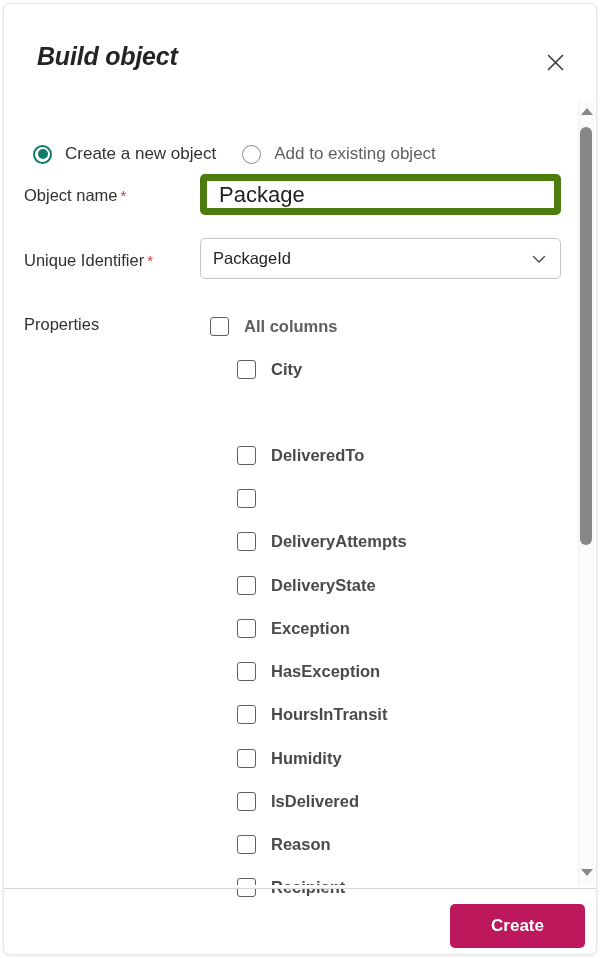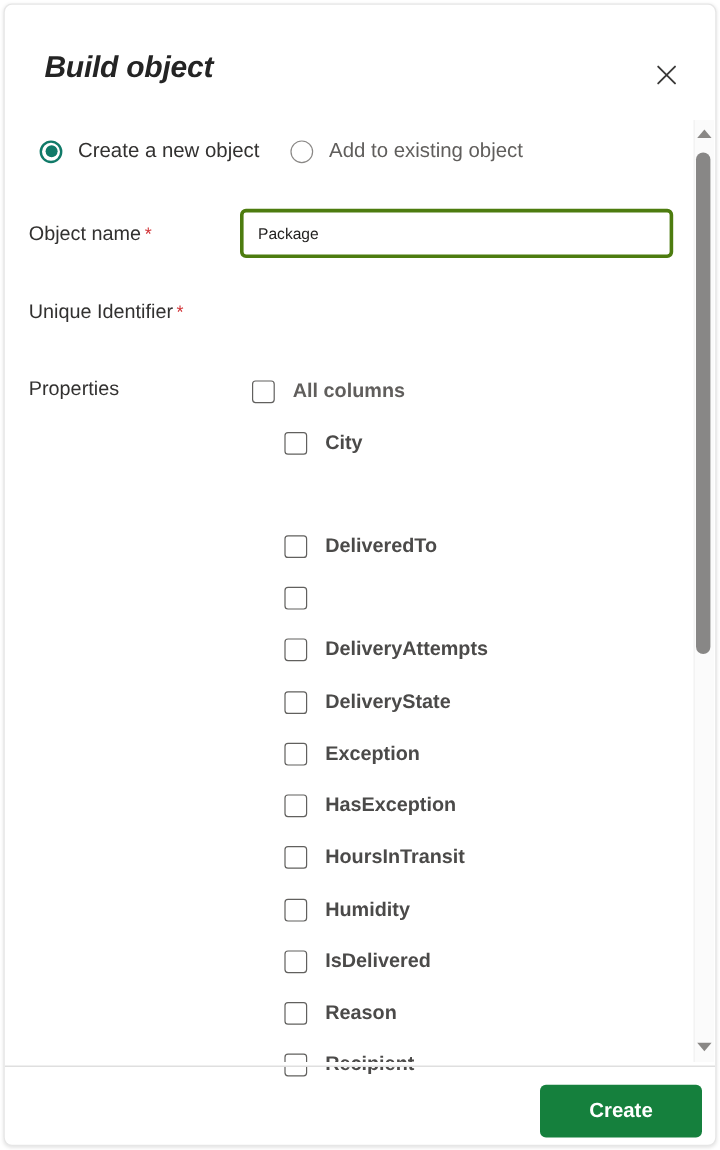--- a/index.html
+++ b/index.html
@@ -63,20 +63,21 @@
     position: absolute;
     left: 0;
     top: 112px;
     display: flex;
     align-items: center;
   }
   .radio-opt {
     display: flex;
     align-items: center;
     cursor: pointer;
+    margin-top: 28px;
   }
   .radio-opt.first { margin-left: 29px; }
   .radio-opt.second { margin-left: 26px; }
 
   .radio-mark {
     width: 19px;
     height: 19px;
     border-radius: 50%;
     box-sizing: border-box;
     border: 1.6px solid #8a8886;
@@ -123,25 +124,25 @@
   #label-unique-id   { top: 247px; }
   #label-properties  { top: 311px; }
 
   .text-input {
     position: absolute;
     left: 196px;
     top: 170px;
     width: 361px;
     height: 41px;
     box-sizing: border-box;
-    border: 3px solid #4d7c0f;
+    border: 7px solid #4d7c0f;
     border-radius: 5px;
     background: #ffffff;
     font-family: "Liberation Sans", sans-serif;
-    font-size: 13px;
+    font-size: 22px;
     color: #201f1e;
     padding: 0 12px;
     outline: none;
   }
 
   .dropdown {
     position: absolute;
     left: 196px;
     top: 234px;
     width: 361px;
@@ -243,21 +244,21 @@
     width: 592px;
     height: 1px;
     background: #d8d8d8;
   }
   .create-btn {
     position: absolute;
     left: 446px;
     top: 900px;
     width: 135px;
     height: 44px;
-    background: #15803d;
+    background: #be185d;
     color: #ffffff;
     border: none;
     border-radius: 5px;
     font-family: "Liberation Sans", sans-serif;
     font-size: 17px;
     font-weight: bold;
     cursor: pointer;
     text-align: center;
   }
 
@@ -298,20 +299,28 @@
   </div>
 
   <div class="field-label" id="label-object-name">
     <span>Object name</span><span class="req-star">*</span>
   </div>
   <input class="text-input" type="text" value="Package" style="">
 
   <div class="field-label" id="label-unique-id">
     <span>Unique Identifier</span><span class="req-star">*</span>
   </div>
+  <div class="dropdown">
+    <span class="dropdown-value">PackageId</span>
+    <span>
+      <svg class="chev" width="18" height="18" viewBox="0 0 18 18">
+        <path d="M3.5 6.5 L9 12 L14.5 6.5" stroke="#4b4a49" stroke-width="1.4" fill="none" stroke-linecap="round" stroke-linejoin="round"></path>
+      </svg>
+    </span>
+  </div>
 
   <div class="field-label" id="label-properties">Properties</div>
 
   <div class="cb-row all" style="top:307px">
     <span class="cb-mark"></span>
     <span class="cb-label">All columns</span>
   </div>
 
   <div class="cb-row item" style="top:350px">
     <span class="cb-mark"></span>

